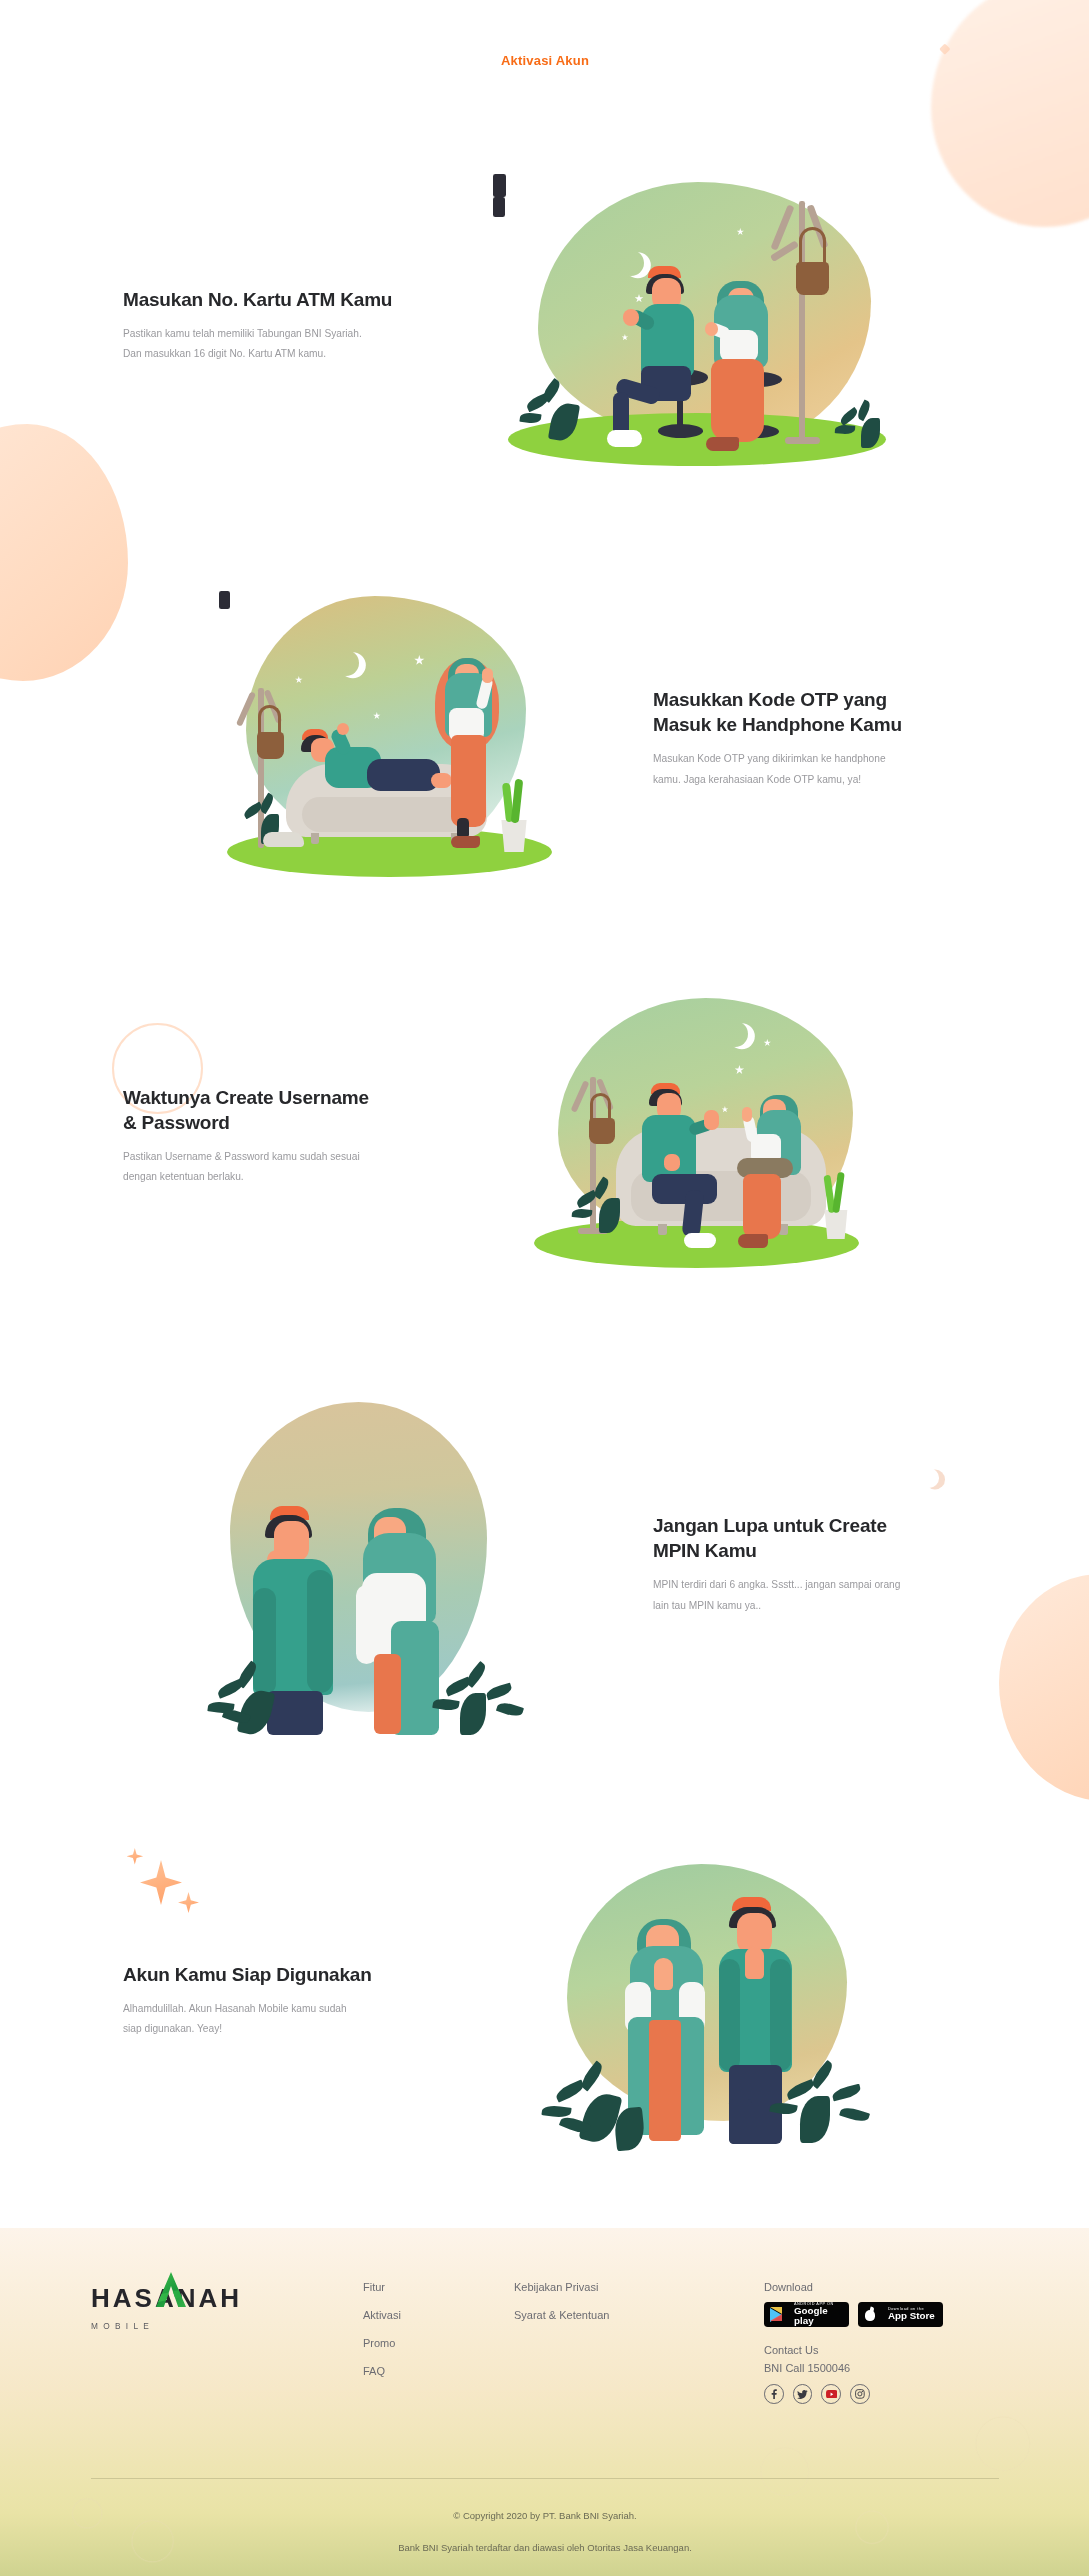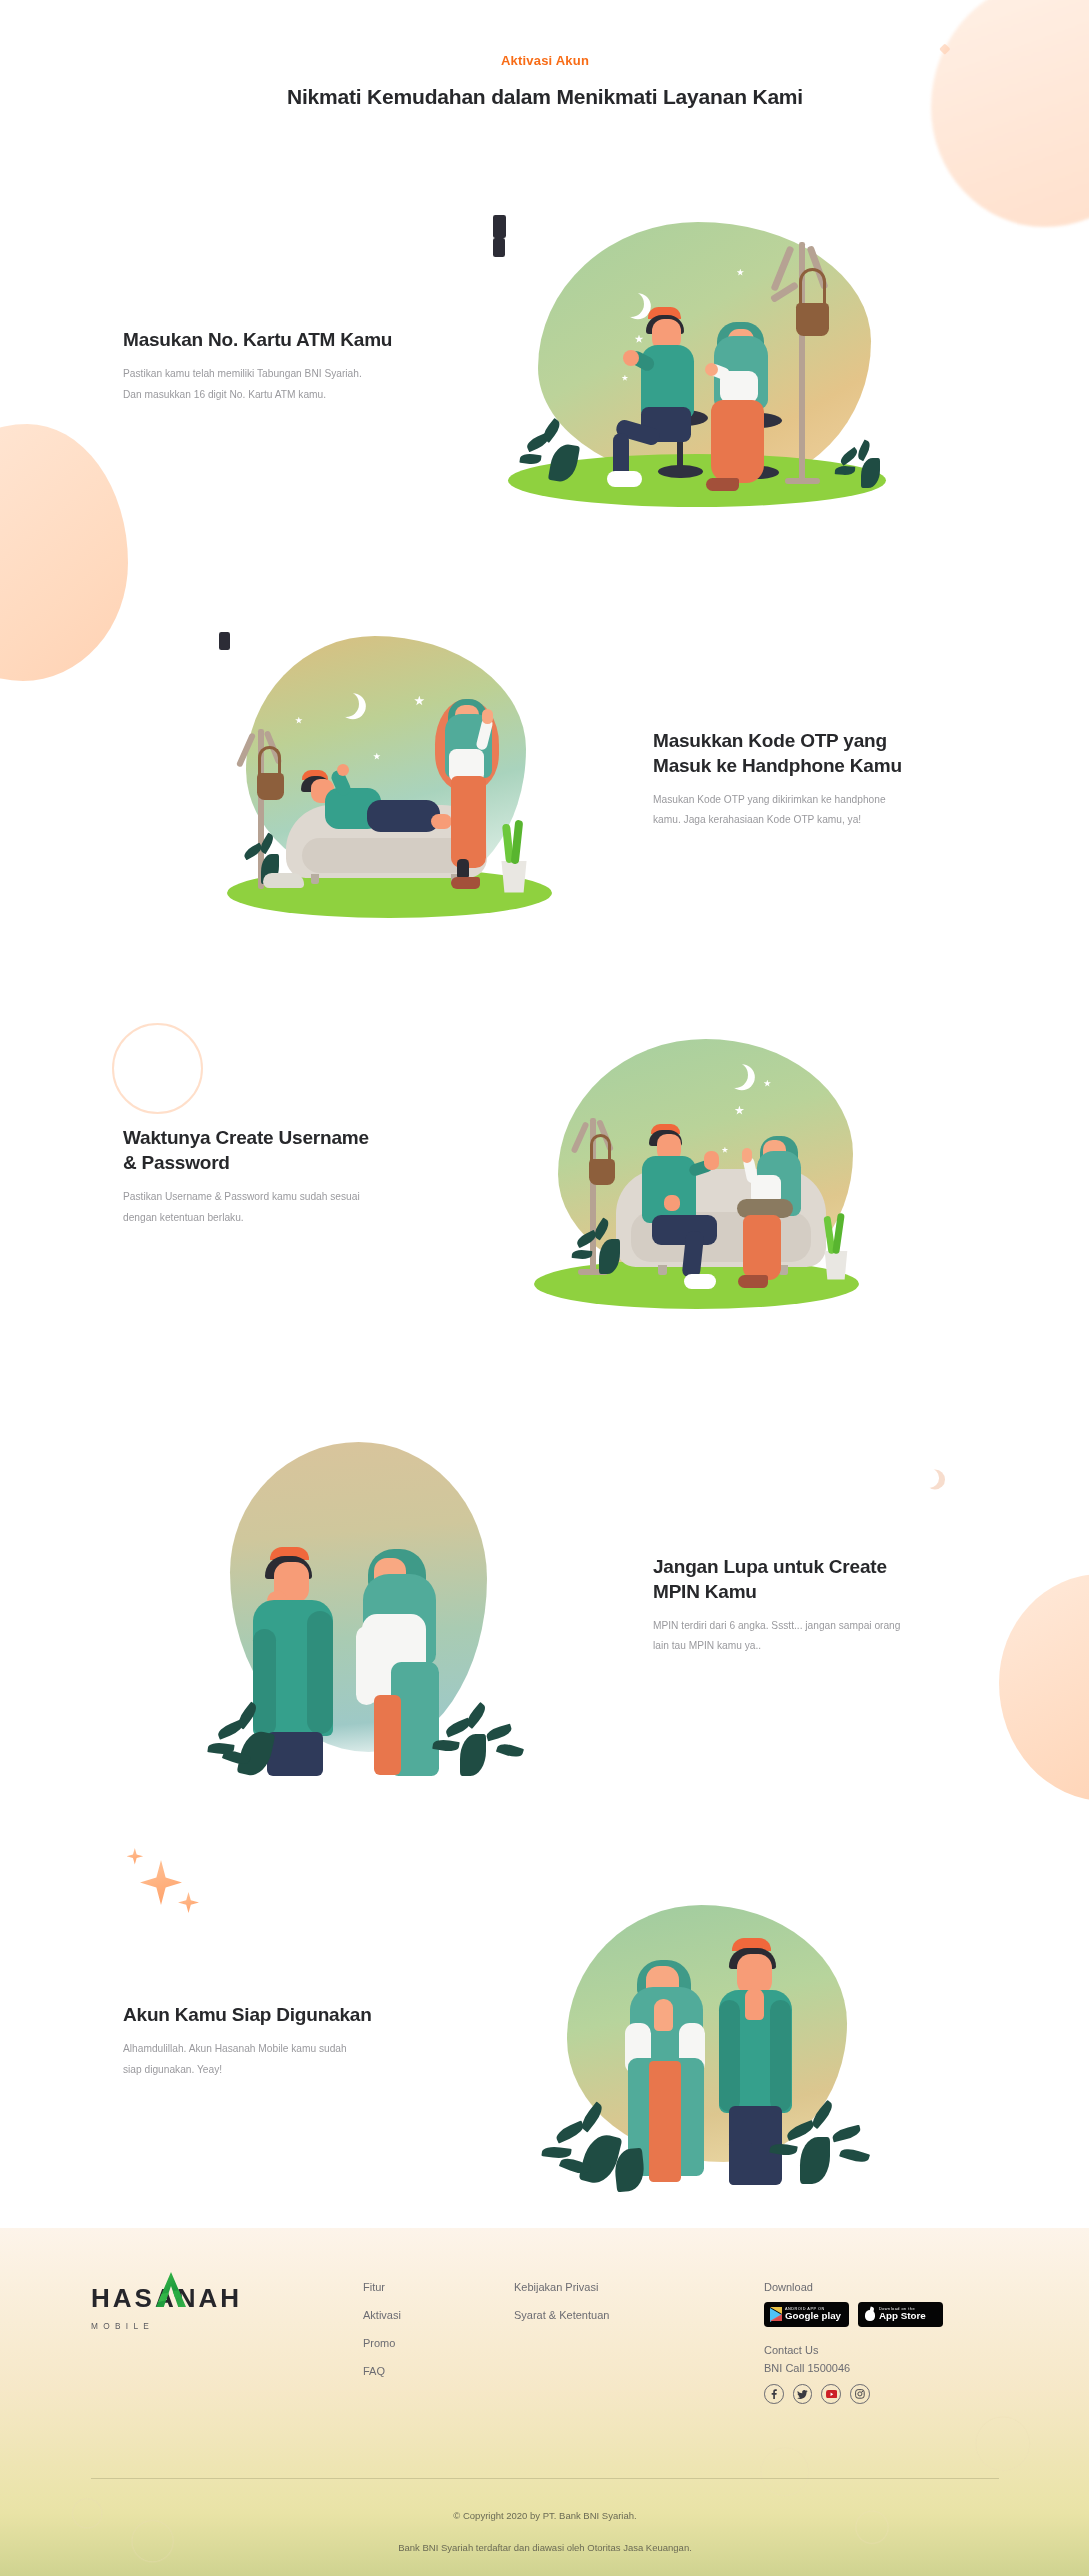--- a/index.html
+++ b/index.html
@@ -193,21 +193,21 @@
     font-weight: 500;
   }
   .fnav-item {
     display: block; font-size: 11px; color: #6c6c72; margin-bottom: 16px;
     text-decoration: none; cursor: pointer;
   }
   .f-head { font-size: 11px; color: #6c6c72; margin-bottom: 9px; }
   .badges { display: flex; gap: 9px; margin-bottom: 16.6px; }
   .badge {
     background: #050505; border-radius: 3.8px; height: 25px; width: 85px;
-    display: flex; align-items: center; gap: 3px; padding: 0 6px; cursor: pointer;
+    display: flex; align-items: center; gap: 12px; padding: 0 6px; cursor: pointer;
   }
   .gp-tri {
     width: 0; height: 0; border-top: 7.6px solid transparent;
     border-bottom: 7.6px solid transparent; border-left: 12px solid #4fc3f7;
     position: relative; flex: none;
   }
   .gp-tri::after {
     content:""; position:absolute; left:-12px; top:-7.6px; width:0; height:0;
     border-top: 7.6px solid #ffd54f; border-bottom: 7.6px solid #ef5350;
     border-left: 12px solid transparent;
@@ -258,21 +258,20 @@
   <div class="deco blob-right-mid"></div>
   <div class="deco deco-moon-small"></div>
   <div class="deco sparkles">
     <div class="sp sp1"></div>
       <div class="sp sp2"></div>
       <div class="sp sp3"></div>
   </div>
 
   <div class="header">
     <div class="eyebrow">Aktivasi Akun</div>
-    <h1 class="page-title">Nikmati Kemudahan dalam Menikmati Layanan Kami</h1>
   </div>
 
   <section class="step text-left" id="step-1">
     <div class="step-copy">
       <h2 class="step-title">Masukan No. Kartu ATM Kamu</h2>
       <p class="step-desc">
         <span>Pastikan kamu telah memiliki Tabungan BNI Syariah.</span>
         <span>Dan masukkan 16 digit No. Kartu ATM kamu.</span>
       </p>
     </div>

